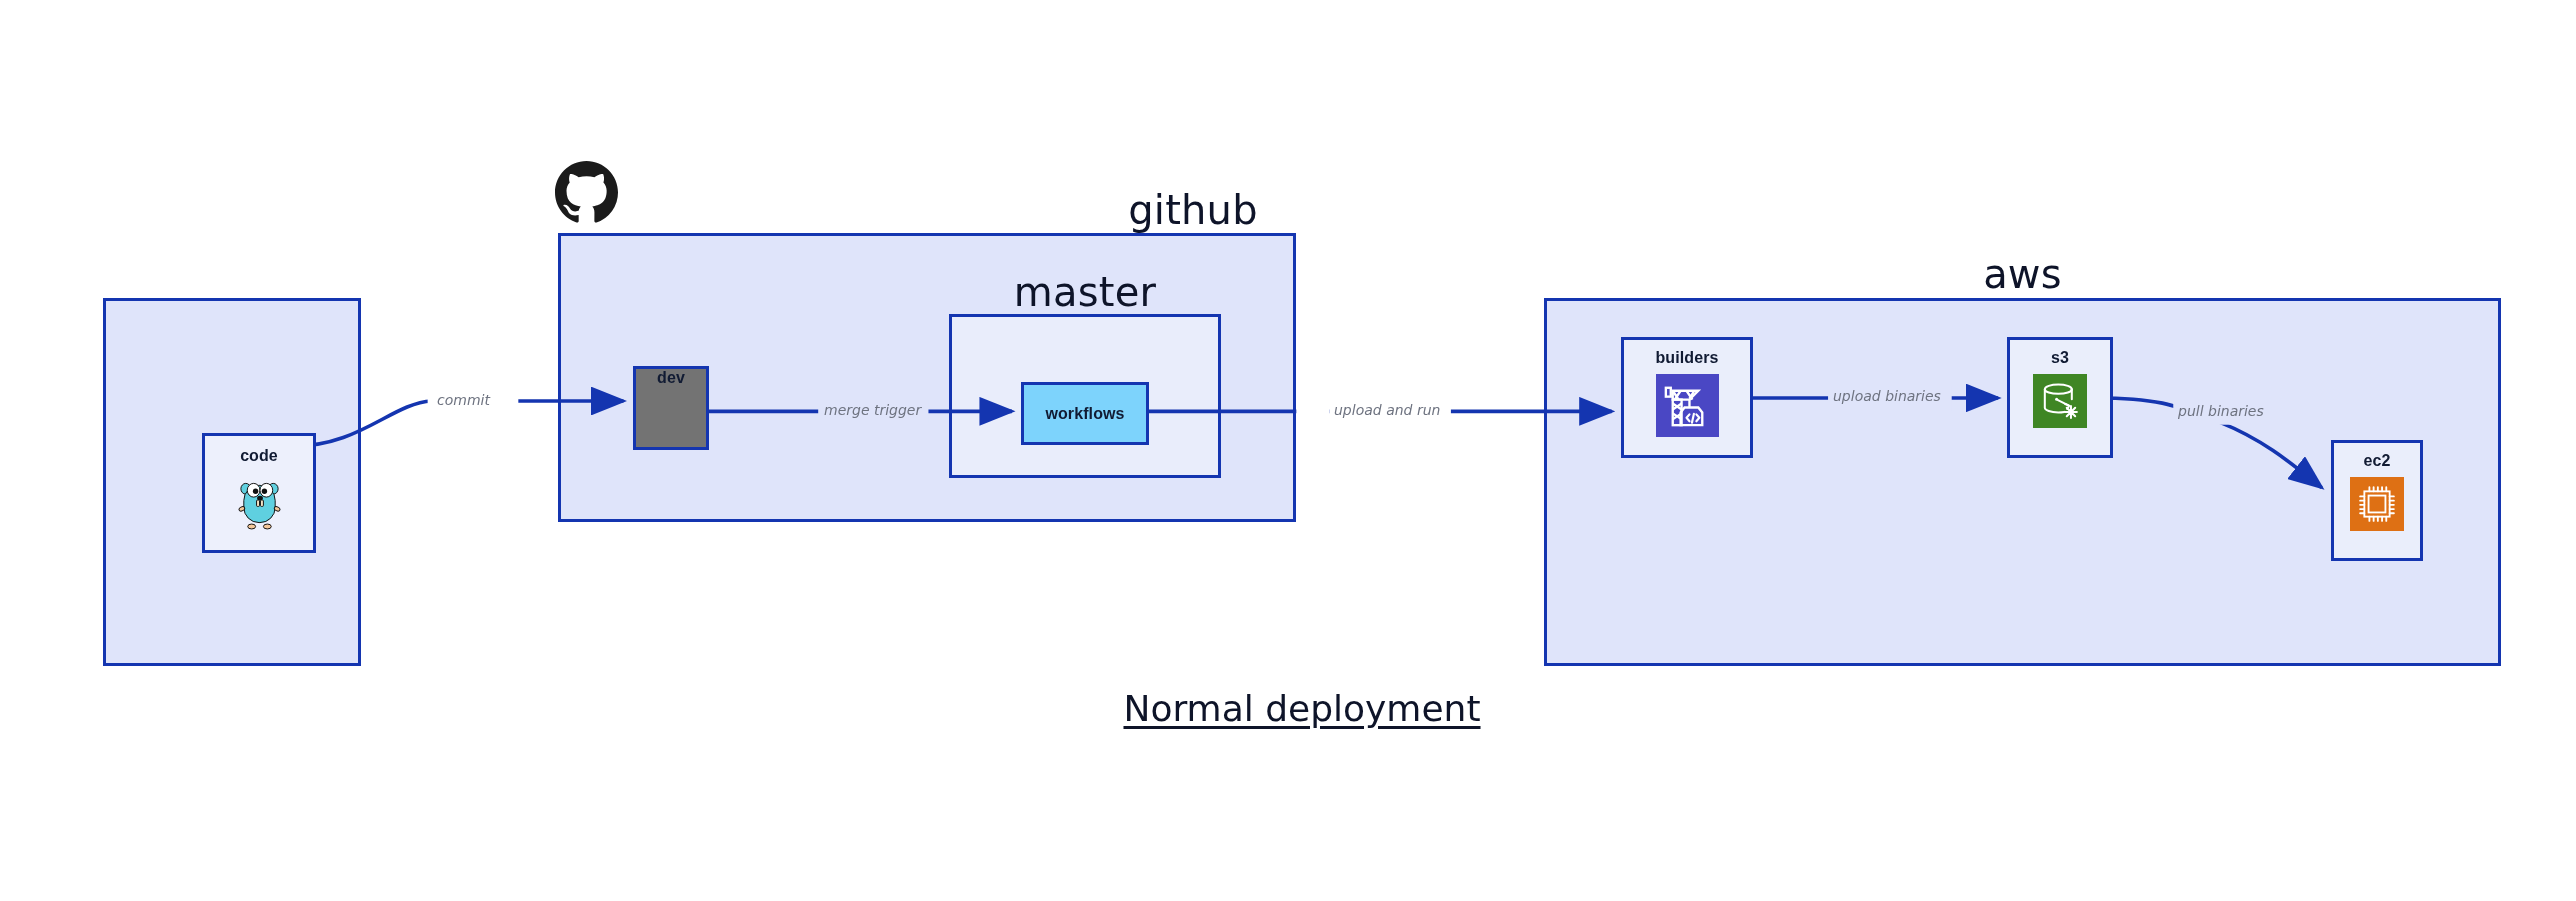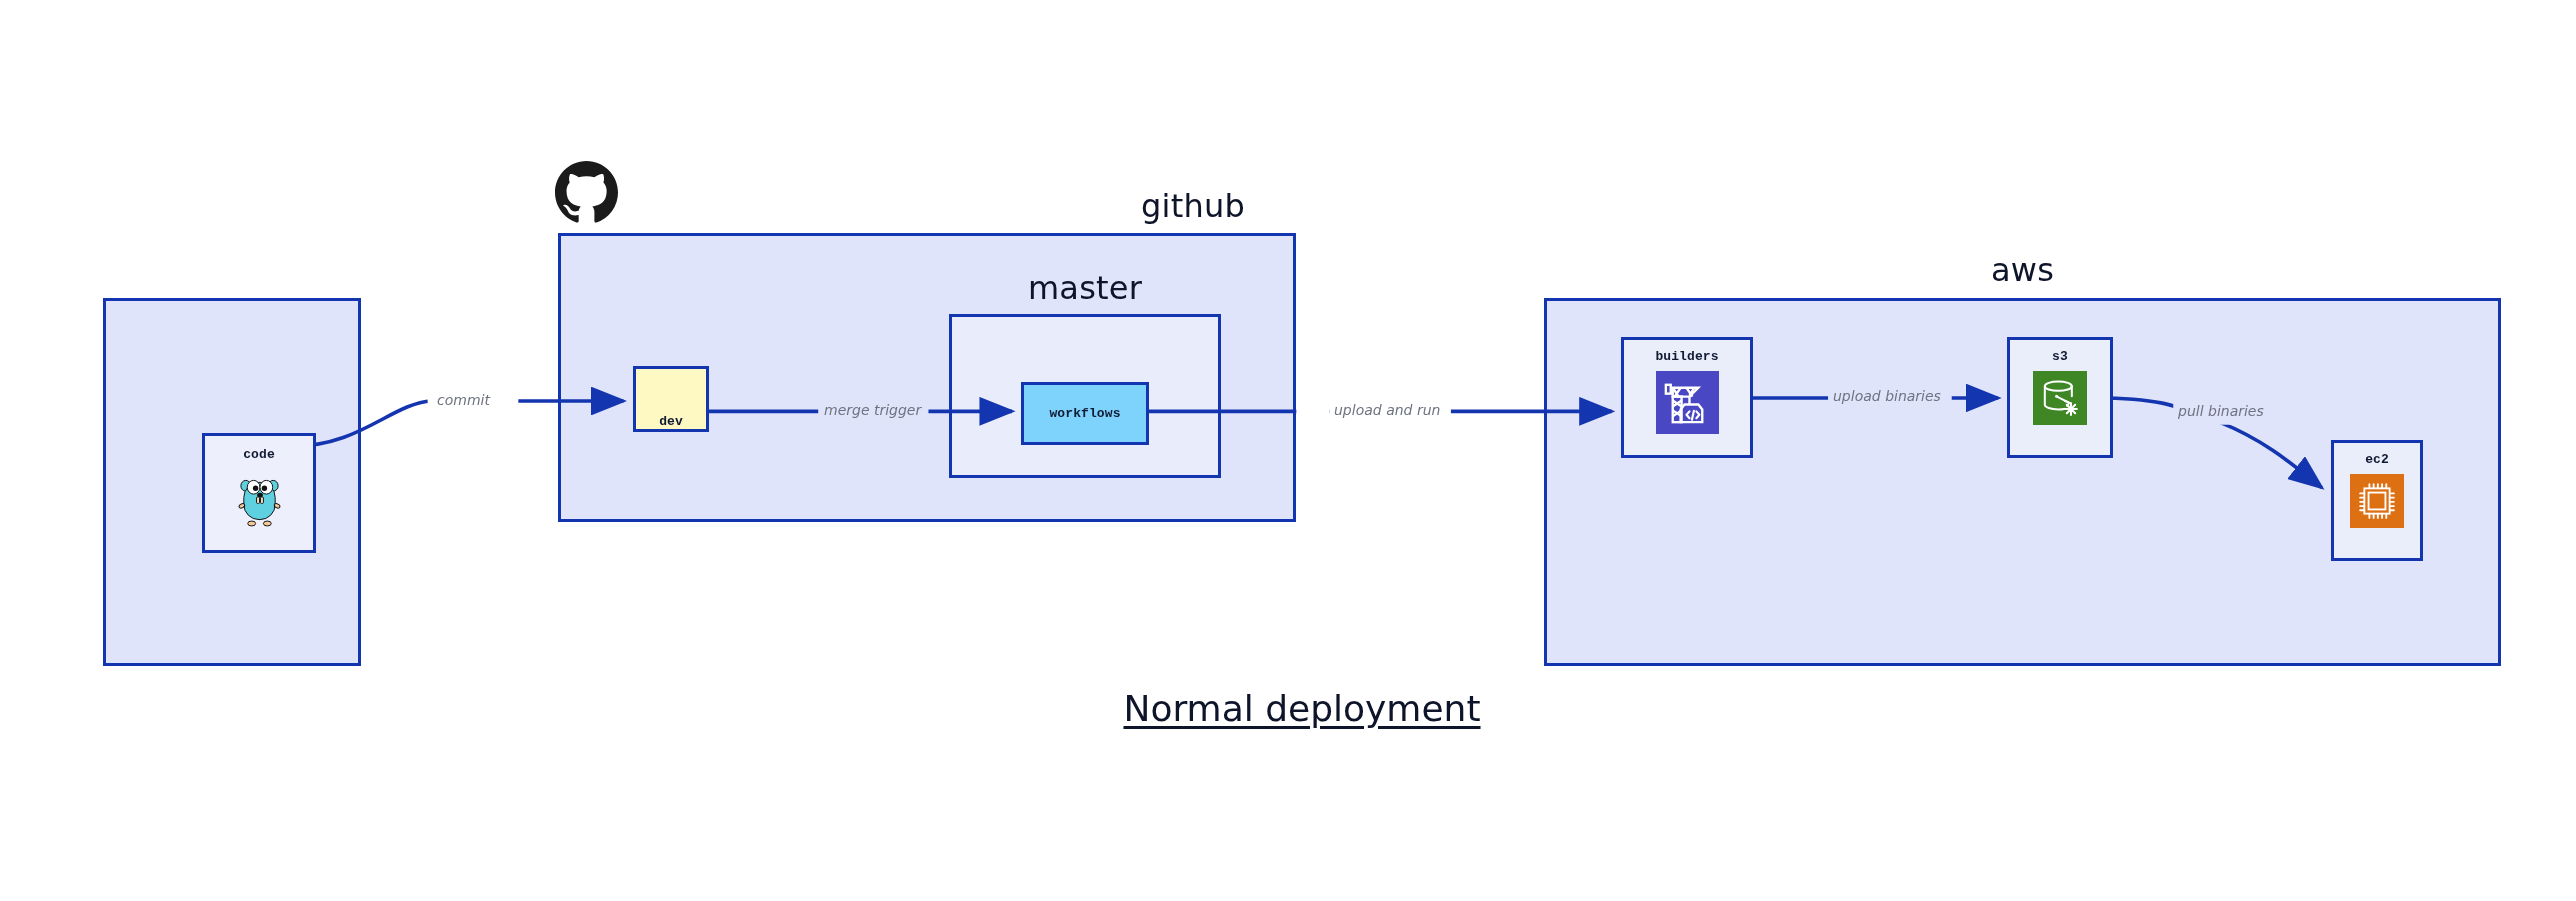--- a/index.html
+++ b/index.html
@@ -24,21 +24,21 @@
 
   
   .cluster {
     position: absolute;
     border: 3.6px solid #1435b0;
     box-sizing: border-box;
   }
   .cluster-label {
     position: absolute;
     color: #0e1429;
-    font-size: 32px;
+    font-size: 40px;
     font-weight: 400;
     letter-spacing: 0.2px;
     white-space: nowrap;
     font-family: "DejaVu Sans", sans-serif;
   }
 
   #cluster-local   { left: 103px;  top: 298px;  width: 258px;  height: 368px; background:#dfe4fa; }
   #label-local     { left: 103px;  top: 251px;  width: 258px;  text-align:center; }
 
   #cluster-github  { left: 558px; top: 233px;  width: 738px; height: 289px; background:#dfe4fa; }
@@ -56,29 +56,29 @@
     border: 3.6px solid #1435b0;
     background: #eaeefb;
     box-sizing: border-box;
     display: flex;
     flex-direction: column;
     align-items: center;
   }
   .node-label {
     color: #111b33;
     font-weight: bold;
-    font-size: 13px;
+    font-size: 16px;
     letter-spacing: 0.1px;
     white-space: nowrap;
-    font-family: Liberation Mono, monospace;
+    font-family: Liberation Sans, sans-serif;
   }
   .node-icon { display:block; }
 
   #node-code      { left: 178px;  top: 433px;  width: 114px; height: 120px; padding-top: 11.3px; background:#edf0fc;margin-left:24px; }
-  #node-dev       { left: 633px; top: 366px;  width: 76px; height: 66px; justify-content:flex-end; background:#fef9c3; }
+  #node-dev       { left: 633px; top: 366px;  width: 76px; height: 84px; justify-content:flex-start; background:#737373; }
   #node-workflows { left: 1021px; top: 382px;  width: 128px; height: 63px; justify-content:center; background:#7dd3fc; }
   #node-builders  { left: 1621px; top: 337px;  width: 132px; height: 121px; padding-top: 9.3px; background:#eaeefb; }
   #node-s3        { left: 2007px; top: 337px;  width: 106px; height: 121px; padding-top: 9.3px; background:#eaeefb; }
   #node-ec2       { left: 2331px; top: 440px;  width: 92px; height: 121px; padding-top: 9.3px; background:#eaeefb;text-align:center; }
 
   #node-dev .node-label,
   #node-workflows .node-label { margin: 0; }
   #node-code .node-label,
   #node-builders .node-label,
   #node-s3 .node-label,

